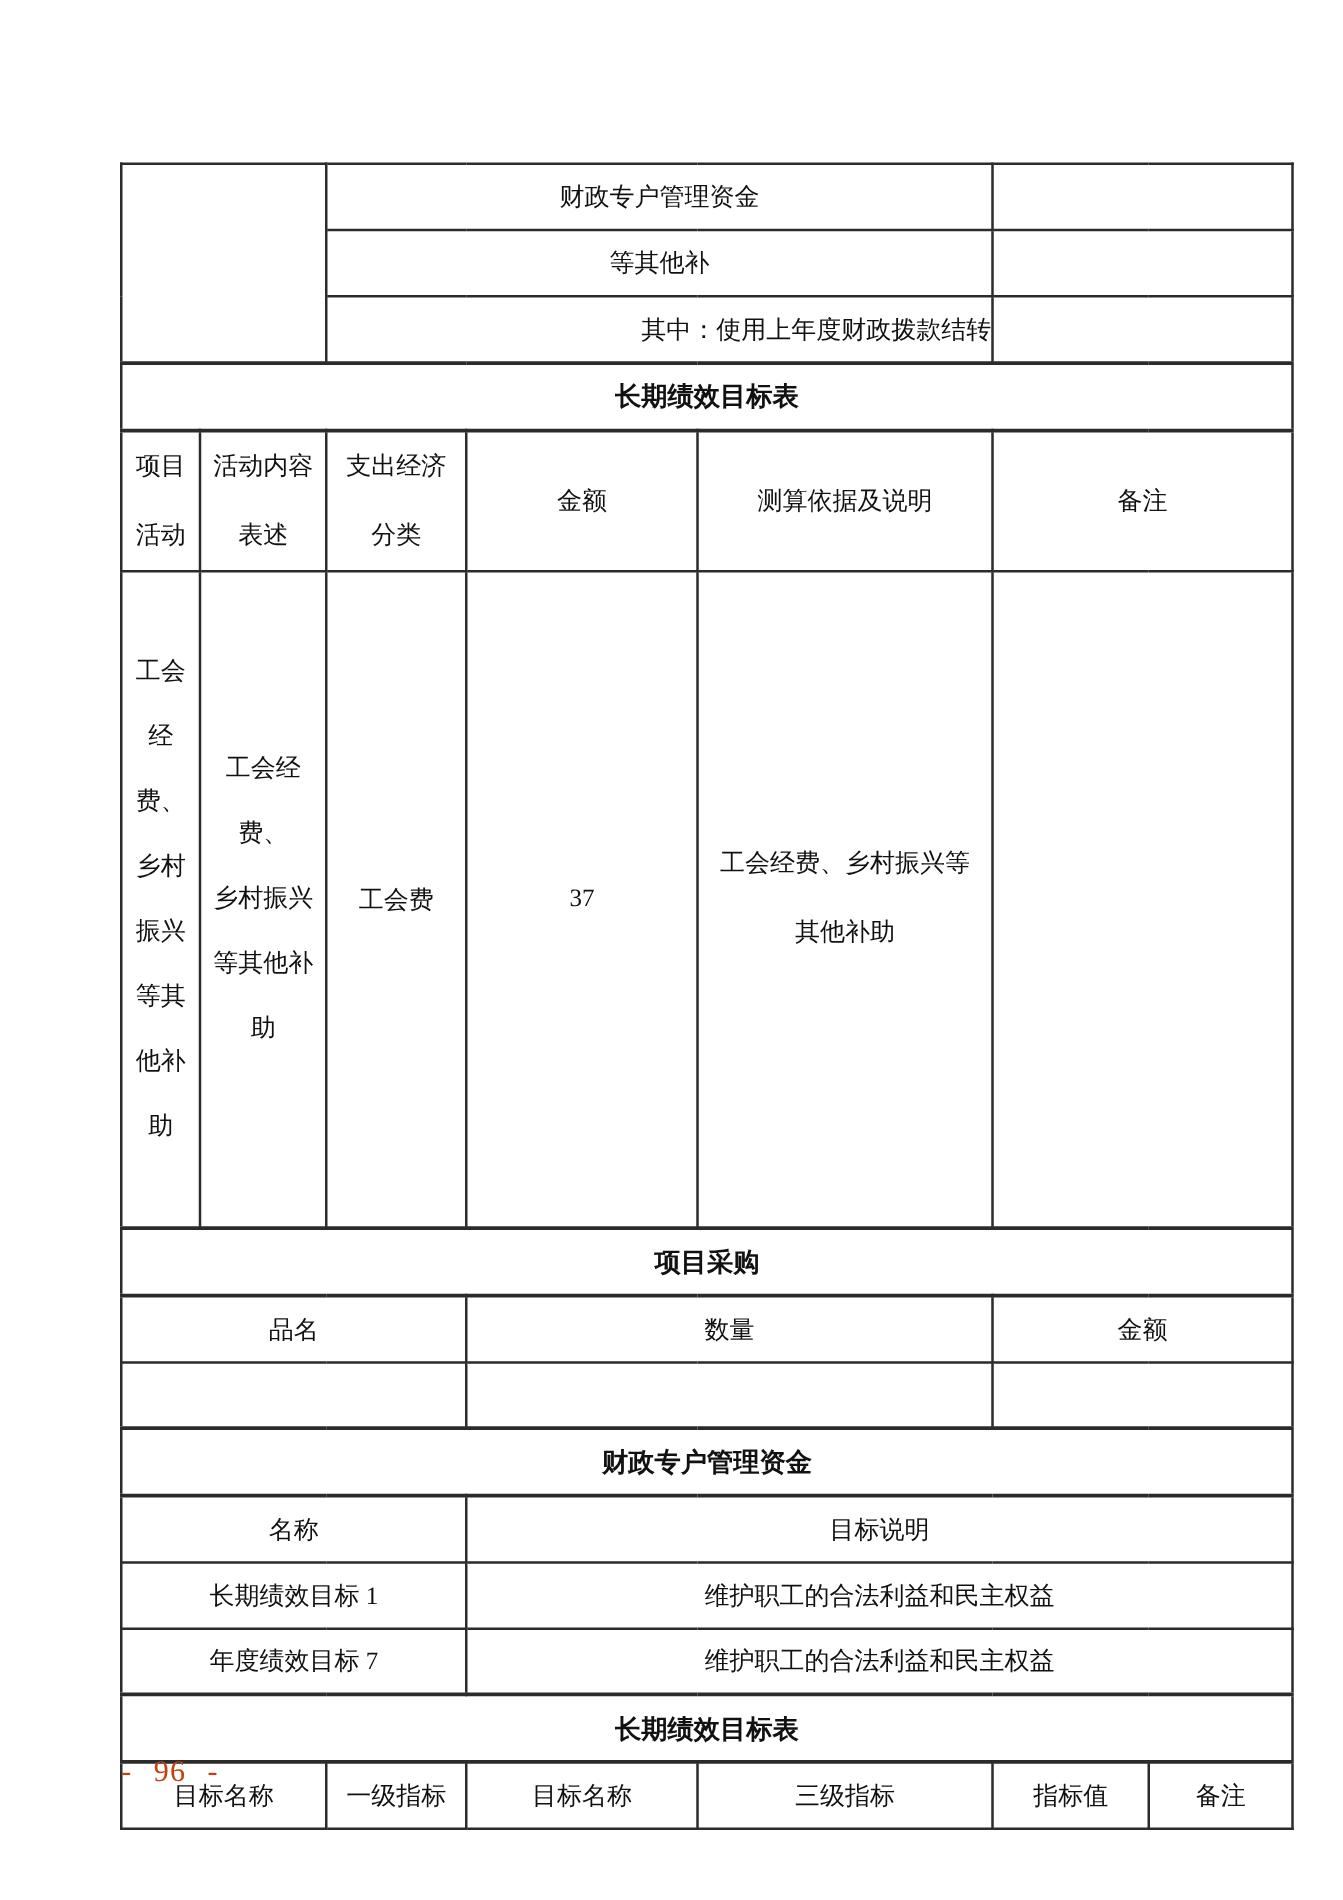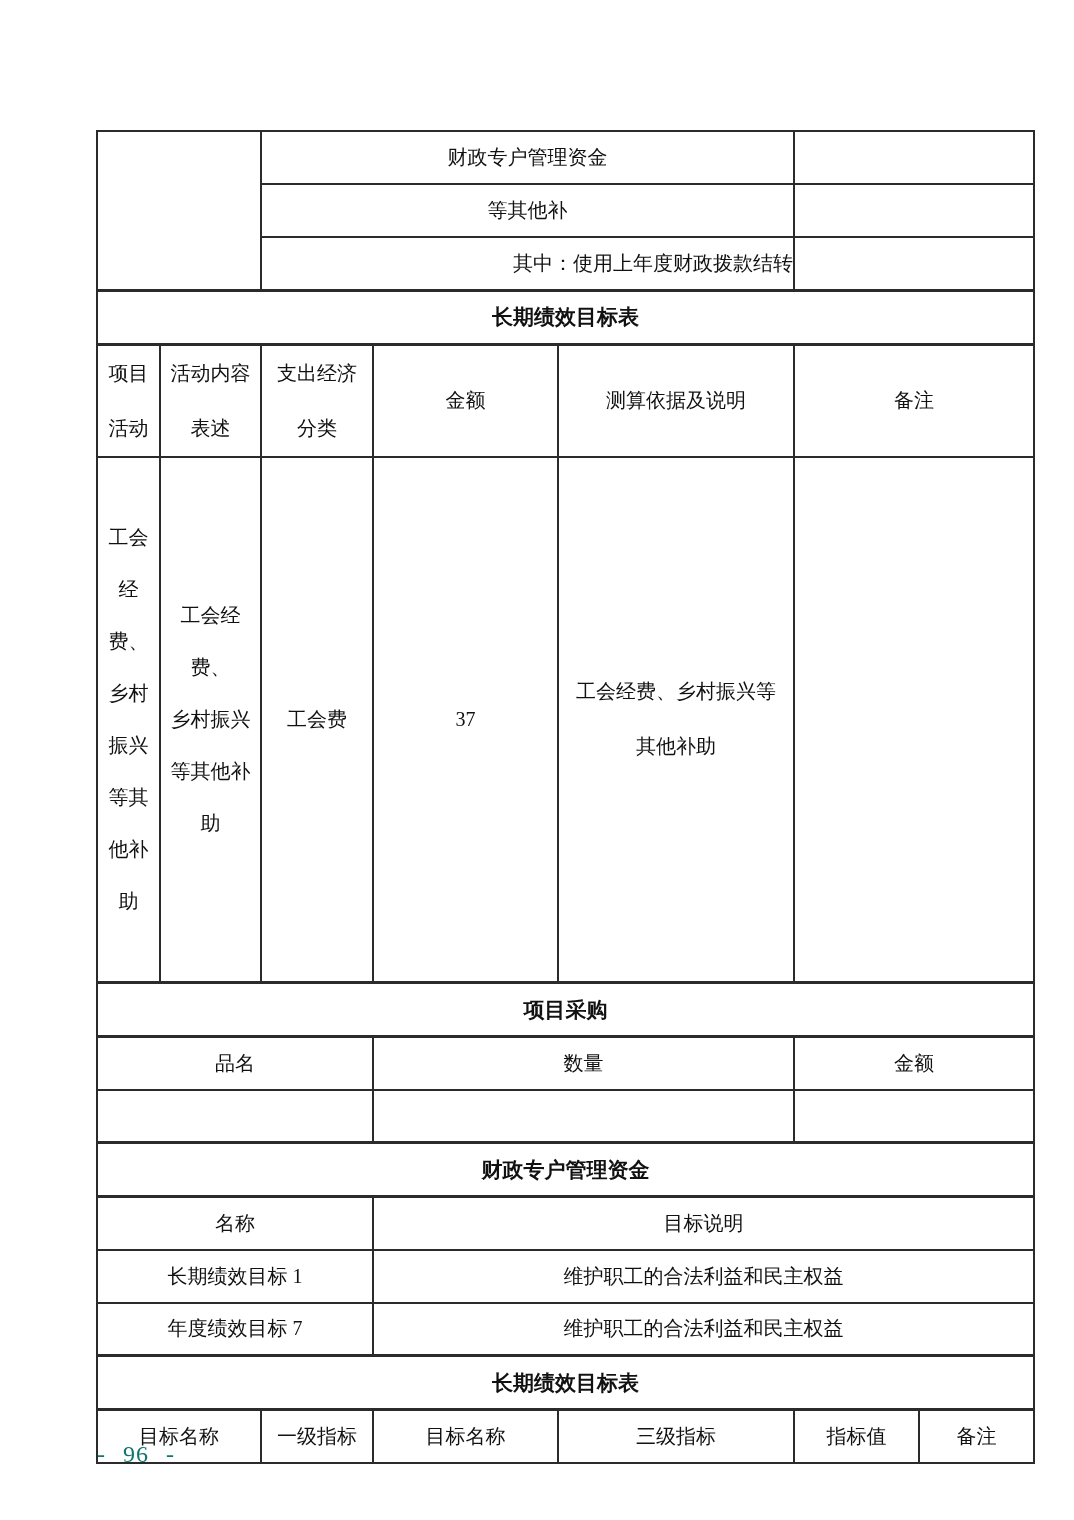--- a/index.html
+++ b/index.html
@@ -53,23 +53,23 @@
     padding-left: 62px;
     text-align: right;
   }
   
   td.ml { white-space: pre-line; }
   td.lh52 { line-height: 52px; }
   td.lh55 { line-height: 55px; }
   .footer {
     position: absolute;
     left: 97px;
-    top: 1441px;
+    top: 1405px;
     font-size: 24px;
-    color: #0f766e;
+    color: #c2410c;
     word-spacing: 10px;
     letter-spacing: 1px;
   }
 </style>
 </head>
 <body>
 
 <div class="page">
 
   <table class="doc-table">

